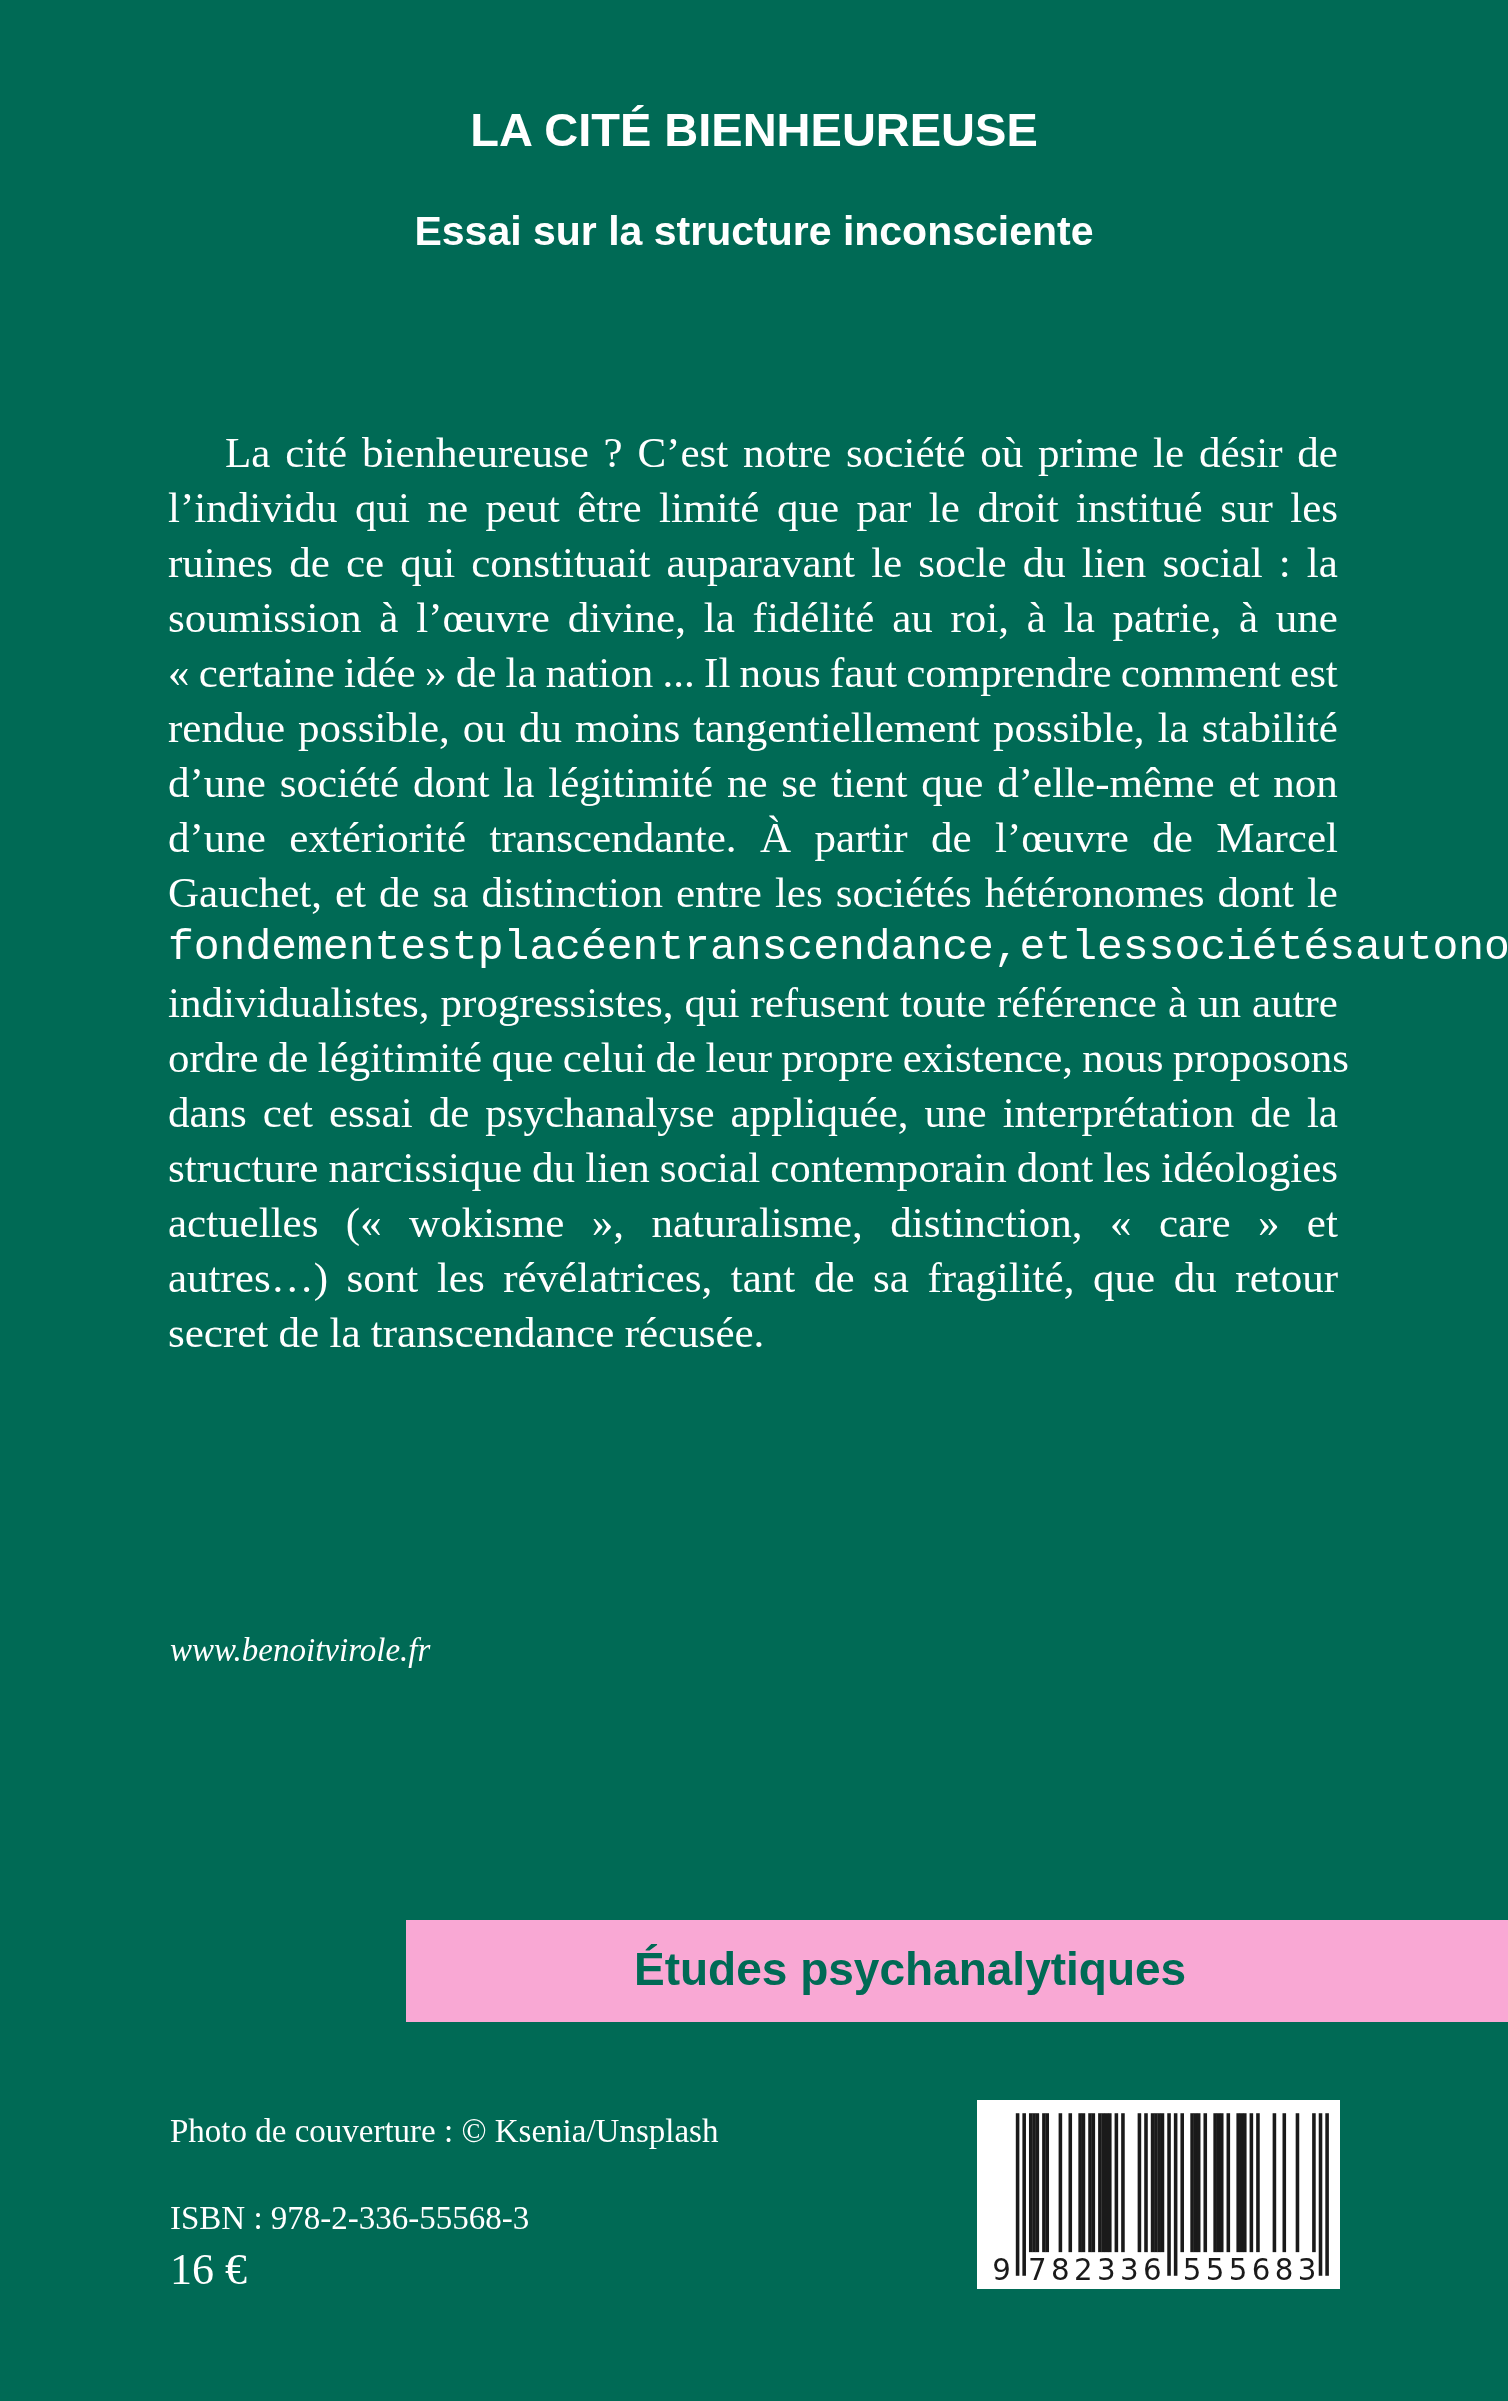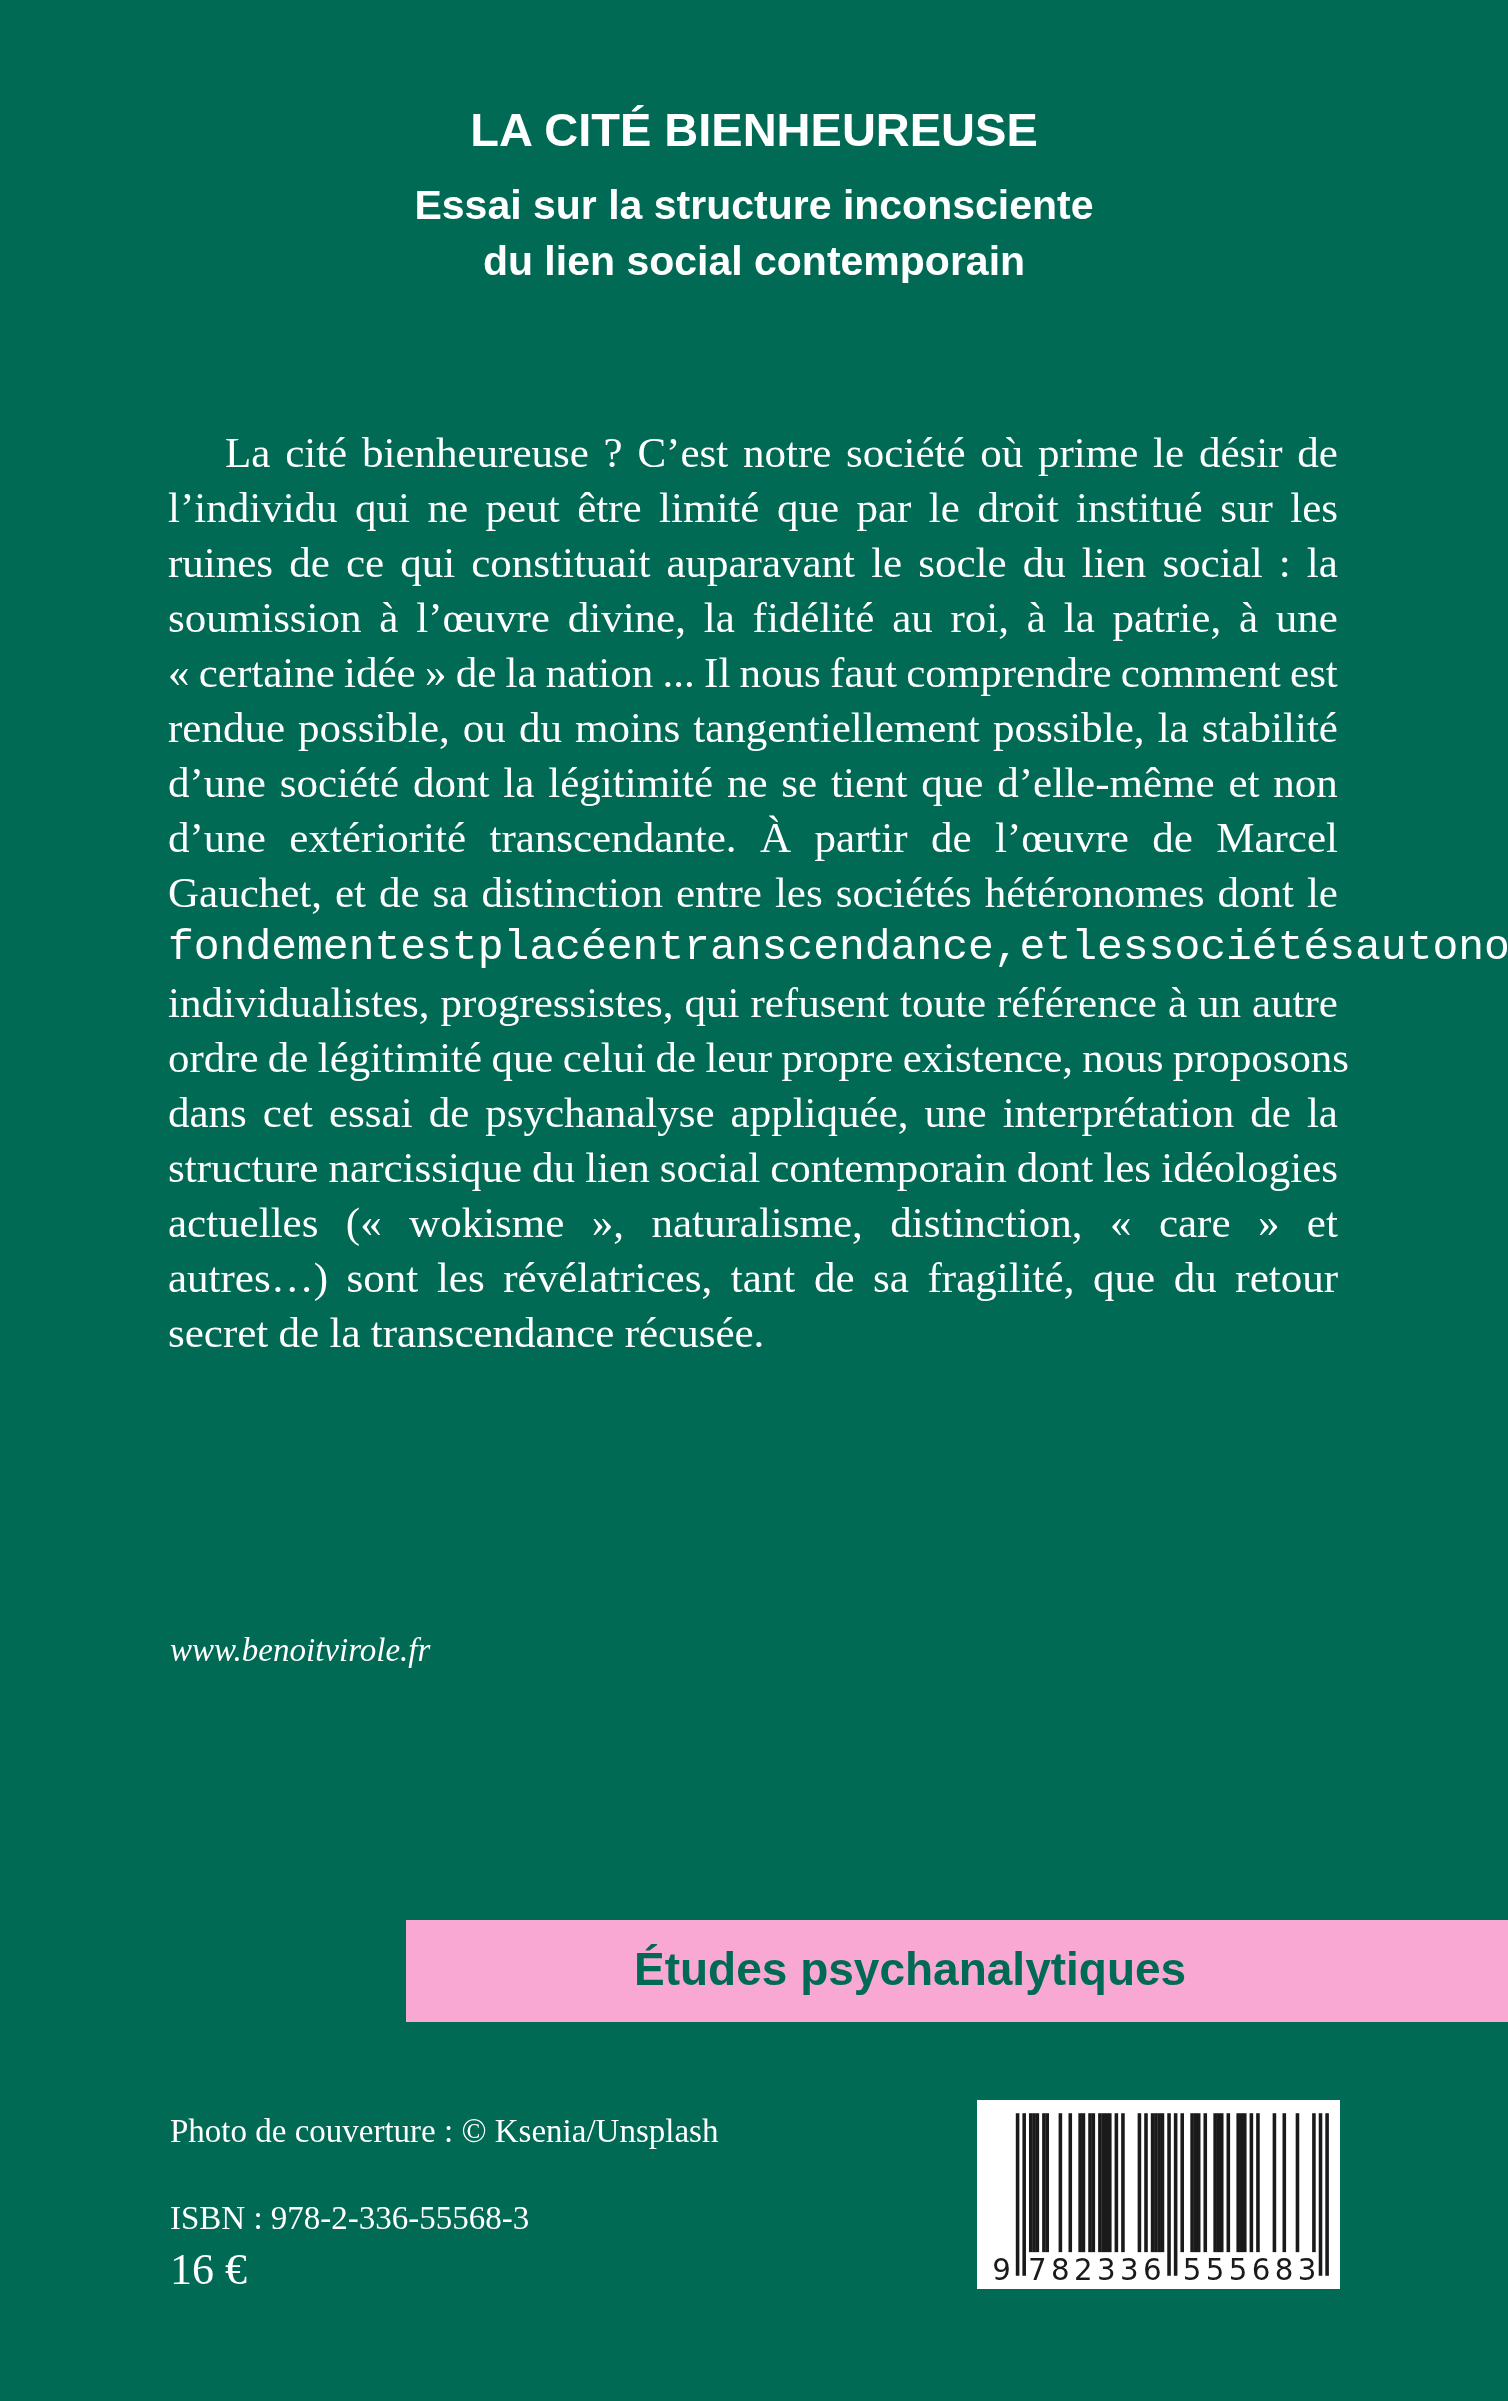--- a/index.html
+++ b/index.html
@@ -22,21 +22,21 @@
       top: 101px;
       text-align: center;
       font-family: "Liberation Sans", sans-serif;
       font-weight: bold;
       font-size: 47px;
       line-height: 57px;
       white-space: nowrap;
     }
     .subtitle {
       left: 0; width: 1508px;
-      top: 177px;
+      top: 203px;
       text-align: center;
       font-family: "Liberation Sans", sans-serif;
       font-weight: bold;
       font-size: 41px;
       line-height: 56px;
       white-space: nowrap;
     }
     .subtitle .sline { display: block; }
 
     
@@ -127,21 +127,20 @@
       background: #ffffff;
     }
     .barcode svg { position: absolute; left: 0; top: 0; }
   </style>
 </head>
 <body>
 
 <div class="abs title">LA CITÉ BIENHEUREUSE</div>
 <div class="abs subtitle">
   <span class="sline">Essai sur la structure inconsciente</span>
-  <span class="sline">du lien social contemporain</span>
 </div>
 
 <div class="abs body" id="body-text">
     <span class="bline indent">
       <span class="inner" style="margin-left: 57px; display: flex; gap: 0px; justify-content: space-between; width: 1113px;">
         <span>La</span>
         <span>cité</span>
         <span>bienheureuse</span>
         <span>?</span>
         <span>C’est</span>

